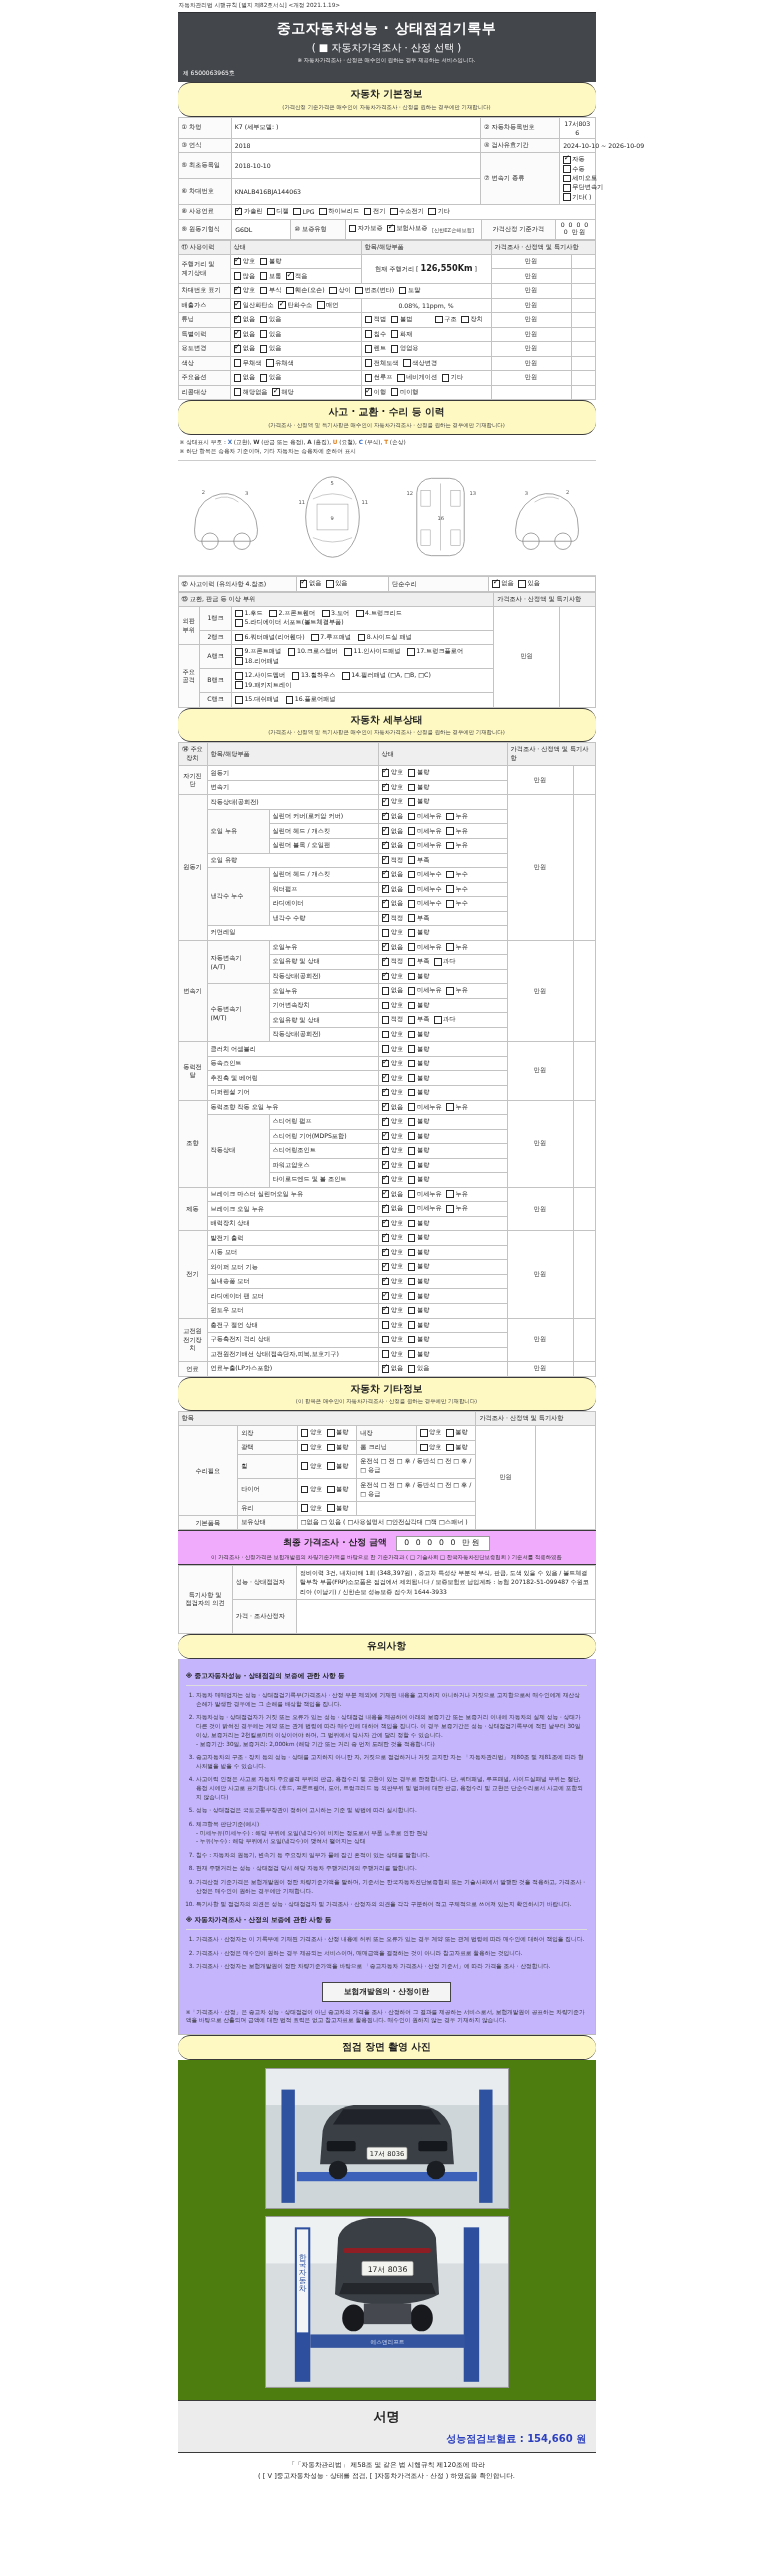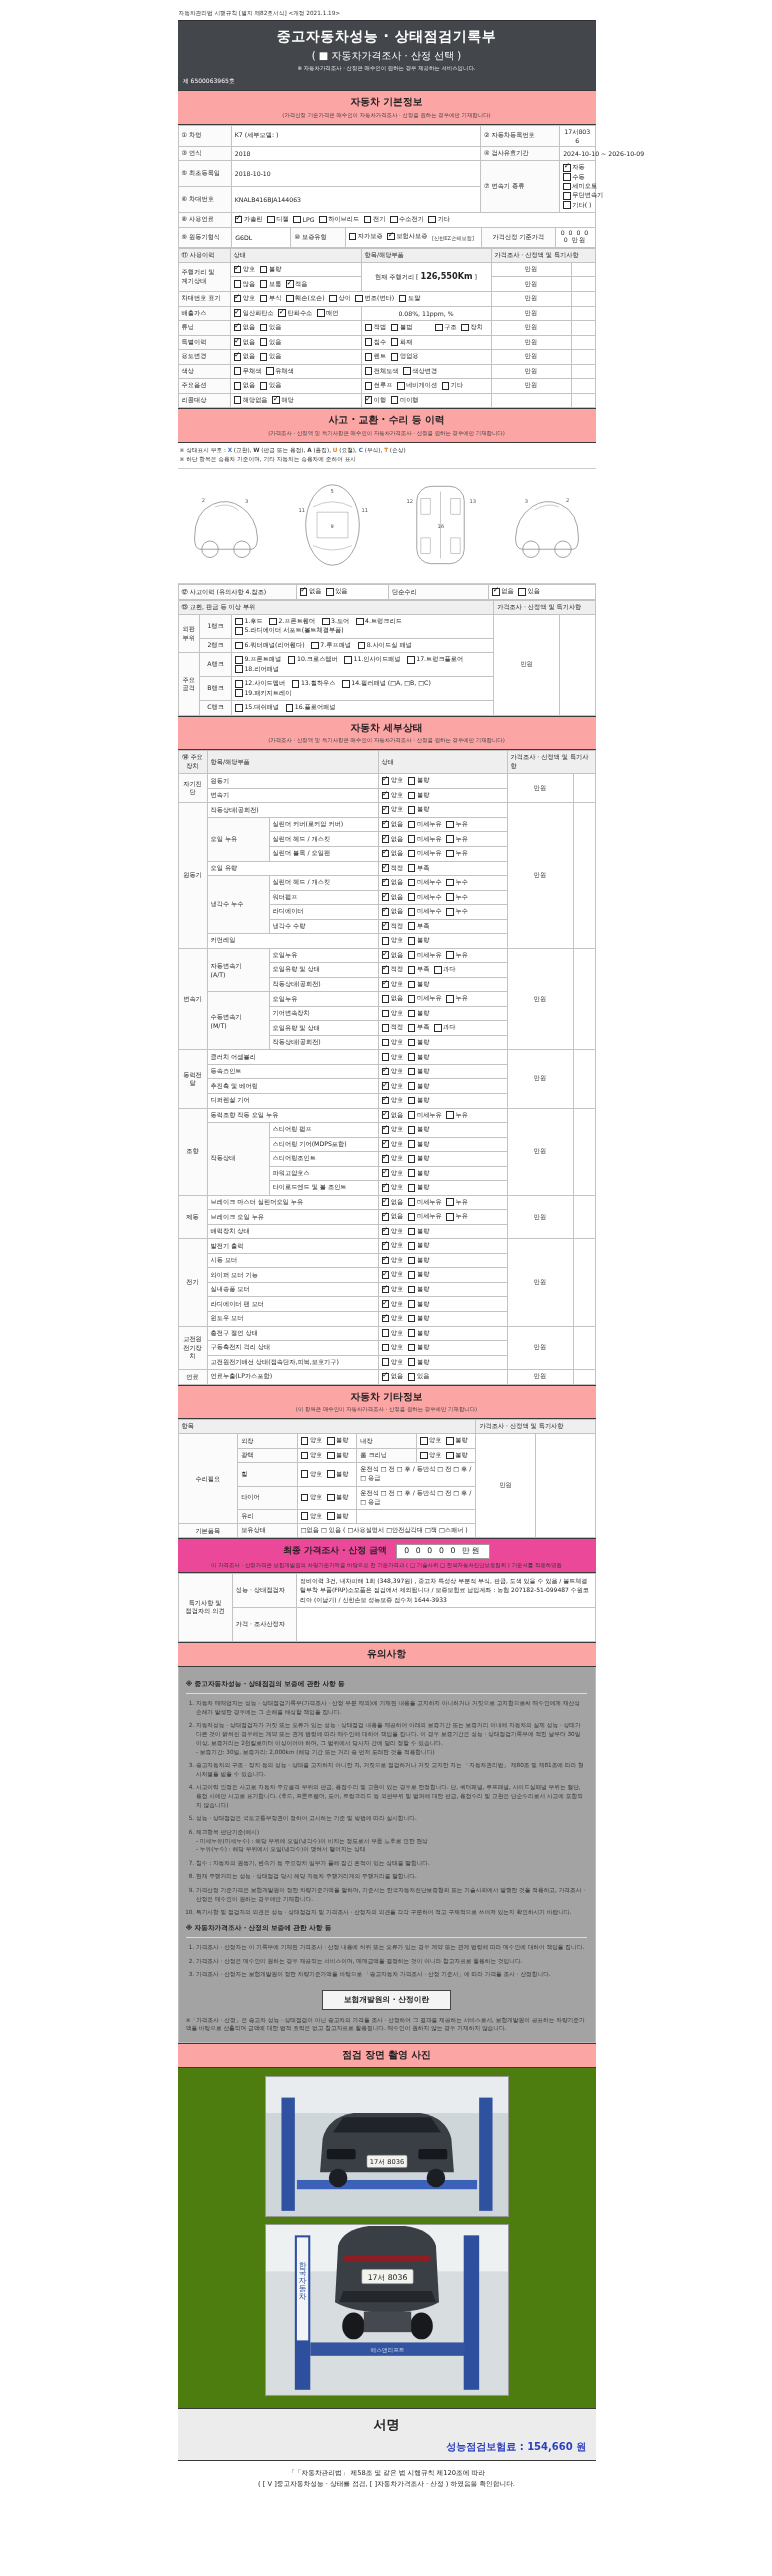--- a/index.html
+++ b/index.html
@@ -1,49 +1,49 @@
 <!DOCTYPE html>
 <html style="font-size:8.2px"><head>
 <meta charset="utf-8">
 <style>
   html,body{margin:0;padding:0;background:#fff;}
   body{width:773px;min-height:2576px;font-family:"DejaVu Sans","Liberation Sans",sans-serif;color:#222;}
-  .doc{width:418px;margin:8px auto;position:relative;}
+  .doc{width:418px;margin:0 auto;position:relative;}
   .lawref{font-size:5.7px;color:#333;padding:1.5px 0 2.1px 1px;}
   
   .band-dark{background:#43464b;color:#fff;padding:7.2px 5.2px 4.1px;border-top:1.5px solid #2e3034;}
   .band-dark .t1{text-align:center;font-size:14px;font-weight:bold;letter-spacing:0.5px;}
   .band-dark .t2{text-align:center;font-size:10px;margin-top:3.1px;}
   .band-dark .t3{text-align:center;font-size:5.4px;color:#e3e3e3;margin-top:2.1px;}
   .band-dark .docno{font-size:6px;margin-top:5.2px;}
   
-  .sec{background:#fca5a5;border-top:1.5px solid #3a3a3a;border-bottom:1px solid #3a3a3a;padding:5.2px 3.1px;}
+  .sec{background:#fef9c3;border-top:1.5px solid #3a3a3a;border-bottom:1px solid #3a3a3a;padding:5.2px 3.1px;border-radius:13px;}
   .sec .st{text-align:center;font-size:9.8px;font-weight:bold;color:#222;}
   .sec .sn{text-align:center;font-size:5.4px;color:#444;margin-top:2.1px;}
   table{border-collapse:collapse;table-layout:fixed;width:418px;}
   td,th{border:0.5px solid #c3c3c3;font-size:6.2px;padding:2.1px 3.1px;vertical-align:middle;word-break:break-all;}
   th{background:#efefef;font-weight:normal;text-align:left;}
   td.lab{background:#fbfbfb;}
   td.c, th.c{text-align:center;}
   td.price{text-align:center;color:#333;}
   .bigkm{font-size:8.2px;font-weight:bold;}
   
   .ck{display:inline-flex;align-items:center;margin-right:4.6px;white-space:nowrap;}
   .ck b{font-weight:normal;font-size:6.2px;}
   .bx{width:5.7px;height:5.7px;border:1px solid #2a2a2a;margin-right:1.5px;position:relative;background:#fff;flex:0 0 auto;display:inline-block;}
   .bx.on::after{content:"✓";position:absolute;top:-3.6px;left:-0.5px;font-size:7.7px;font-weight:bold;color:#111;}
   .legend{font-size:5.7px;padding:3.1px 2.1px;border-bottom:0.5px solid #ccc;color:#333;background:#fff;}
   .legend div{margin:1px 0;}
   .diagrams{display:flex;justify-content:space-between;align-items:center;padding:7.2px 1px;border-bottom:0.5px solid #ccc;}
   .dg{text-align:center;}
-  .notice-wrap{border:0.5px solid #bbb;border-top:none;padding:5.2px 7.2px 9.3px;background:#a3a3a3;}
+  .notice-wrap{border:0.5px solid #bbb;border-top:none;padding:5.2px 7.2px 9.3px;background:#c4b5fd;}
   .notice-h{font-size:6.7px;font-weight:bold;margin:7.2px 0 5.2px;border-bottom:0.5px solid #ddd;padding-bottom:4.1px;}
   .notice-ol{margin:0;padding-left:10.3px;}
   .notice-ol li{font-size:5.7px;line-height:1.55;margin:4.6px 0;color:#333;white-space:pre-line;}
-  .pricebox-band{background:#ec4899;border-top:1.5px solid #3a3a3a;border-bottom:1px solid #3a3a3a;padding:4.1px 5.2px 3.1px;}
+  .pricebox-band{background:#f0abfc;border-top:1.5px solid #3a3a3a;border-bottom:1px solid #3a3a3a;padding:4.1px 5.2px 3.1px;}
   .pricebox-line{display:flex;justify-content:center;align-items:center;gap:9.3px;}
   .pricebox-line .pl{font-size:8.8px;font-weight:bold;}
   .pricebox-line .pv{background:#fff;border:0.5px solid #999;padding:1.5px 7.2px;font-size:7.7px;letter-spacing:2.1px;}
   .pricebox-note{font-size:5.4px;text-align:center;margin-top:3.1px;color:#333;}
   .center-box{border:1px solid #444;display:inline-block;padding:4.1px 20.6px;font-size:7.7px;font-weight:bold;background:#f4f4f4;}
   .box-note{font-size:5.7px;color:#333;margin-top:5.2px;line-height:1.5;text-align:left;}
   .photo-wrap{padding:7.2px 0 5.2px;text-align:center;background:#4d7c0f;}
   .photo{display:block;margin:0 auto 7.2px;border:0.5px solid #999;}
   .sign-band{background:#ececec;border-top:1px solid #3a3a3a;border-bottom:1px solid #3a3a3a;padding:7.2px 9.3px 6.2px;}
   .sign-band .sg{text-align:center;font-size:13px;font-weight:bold;}

